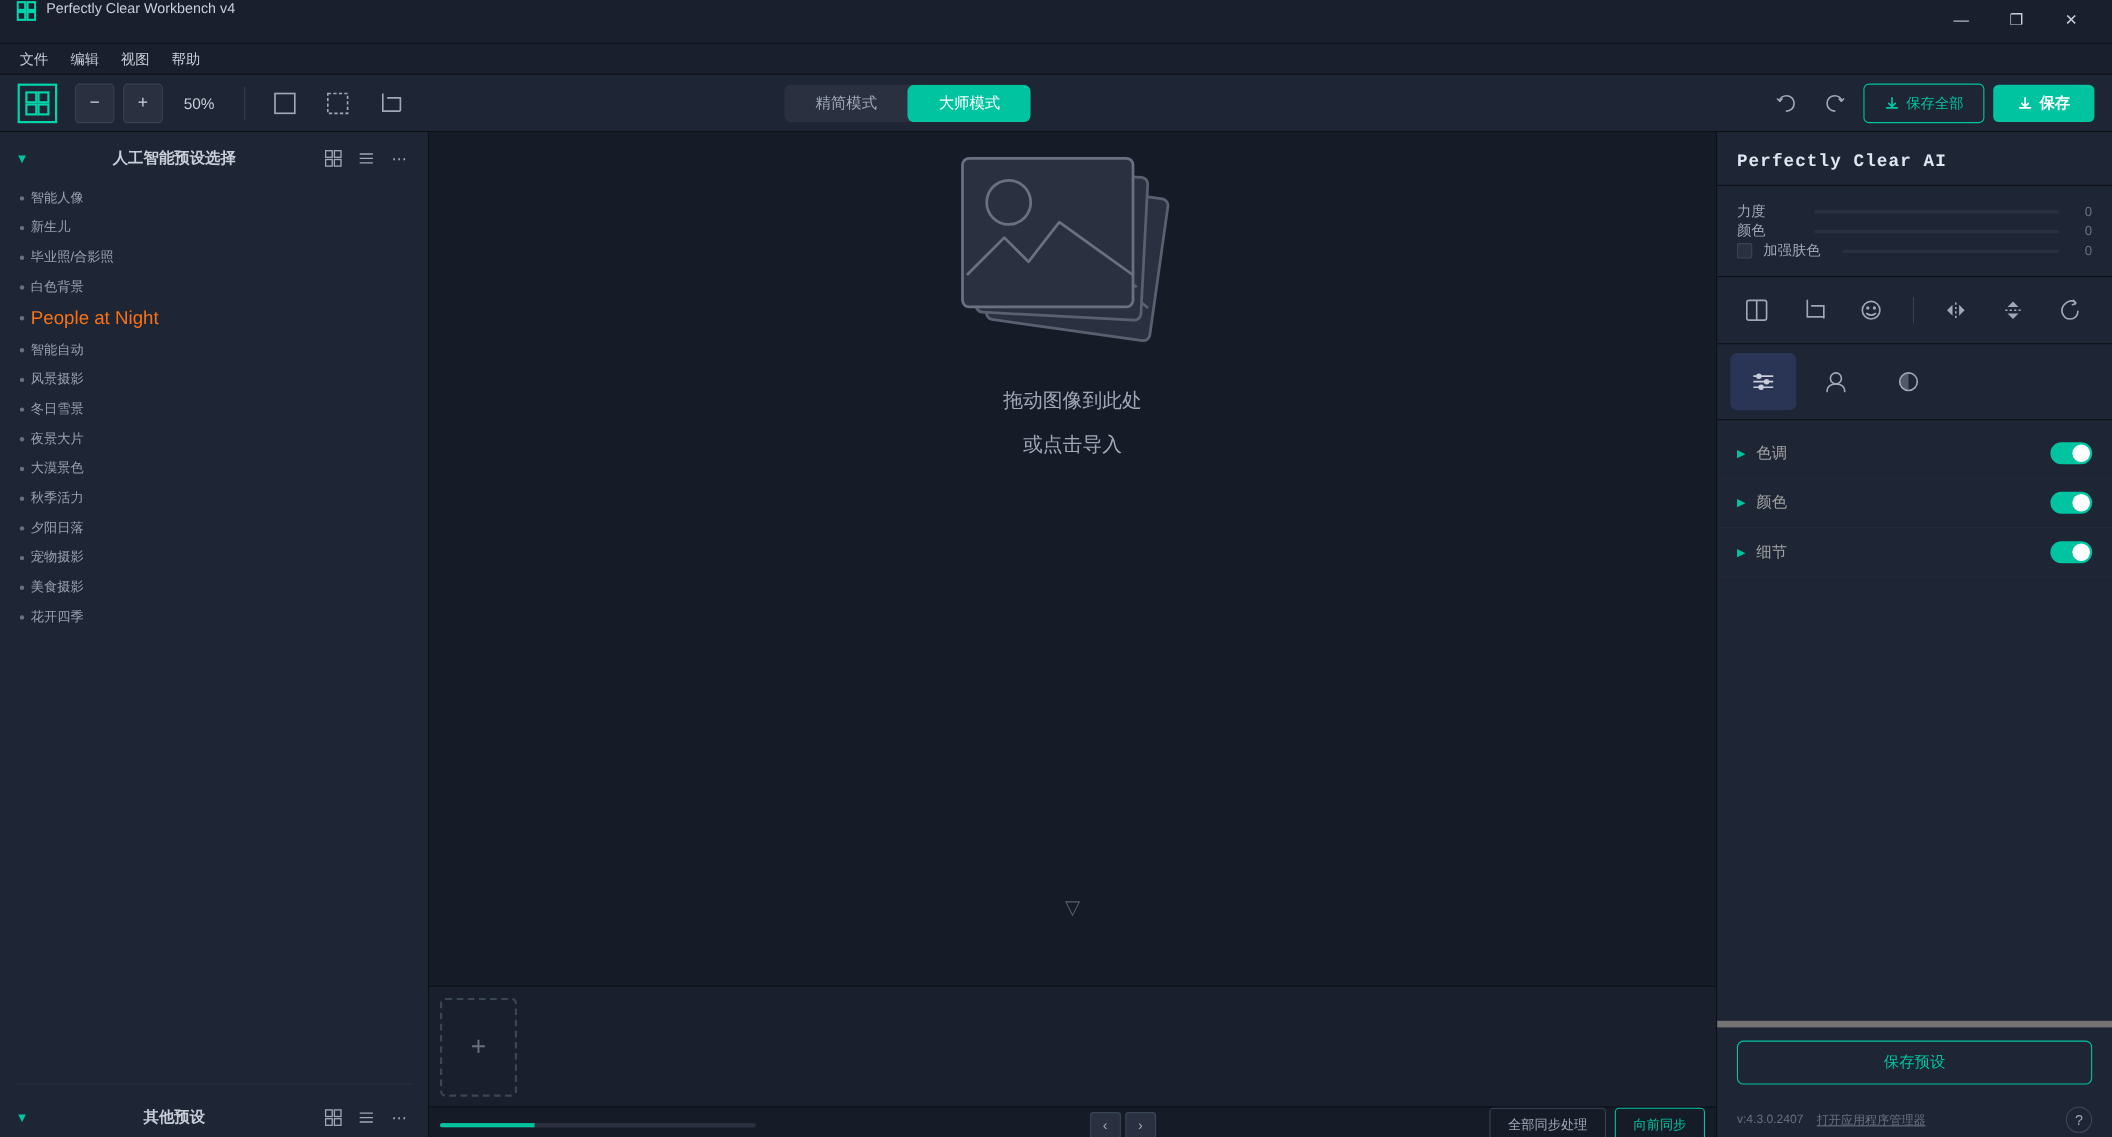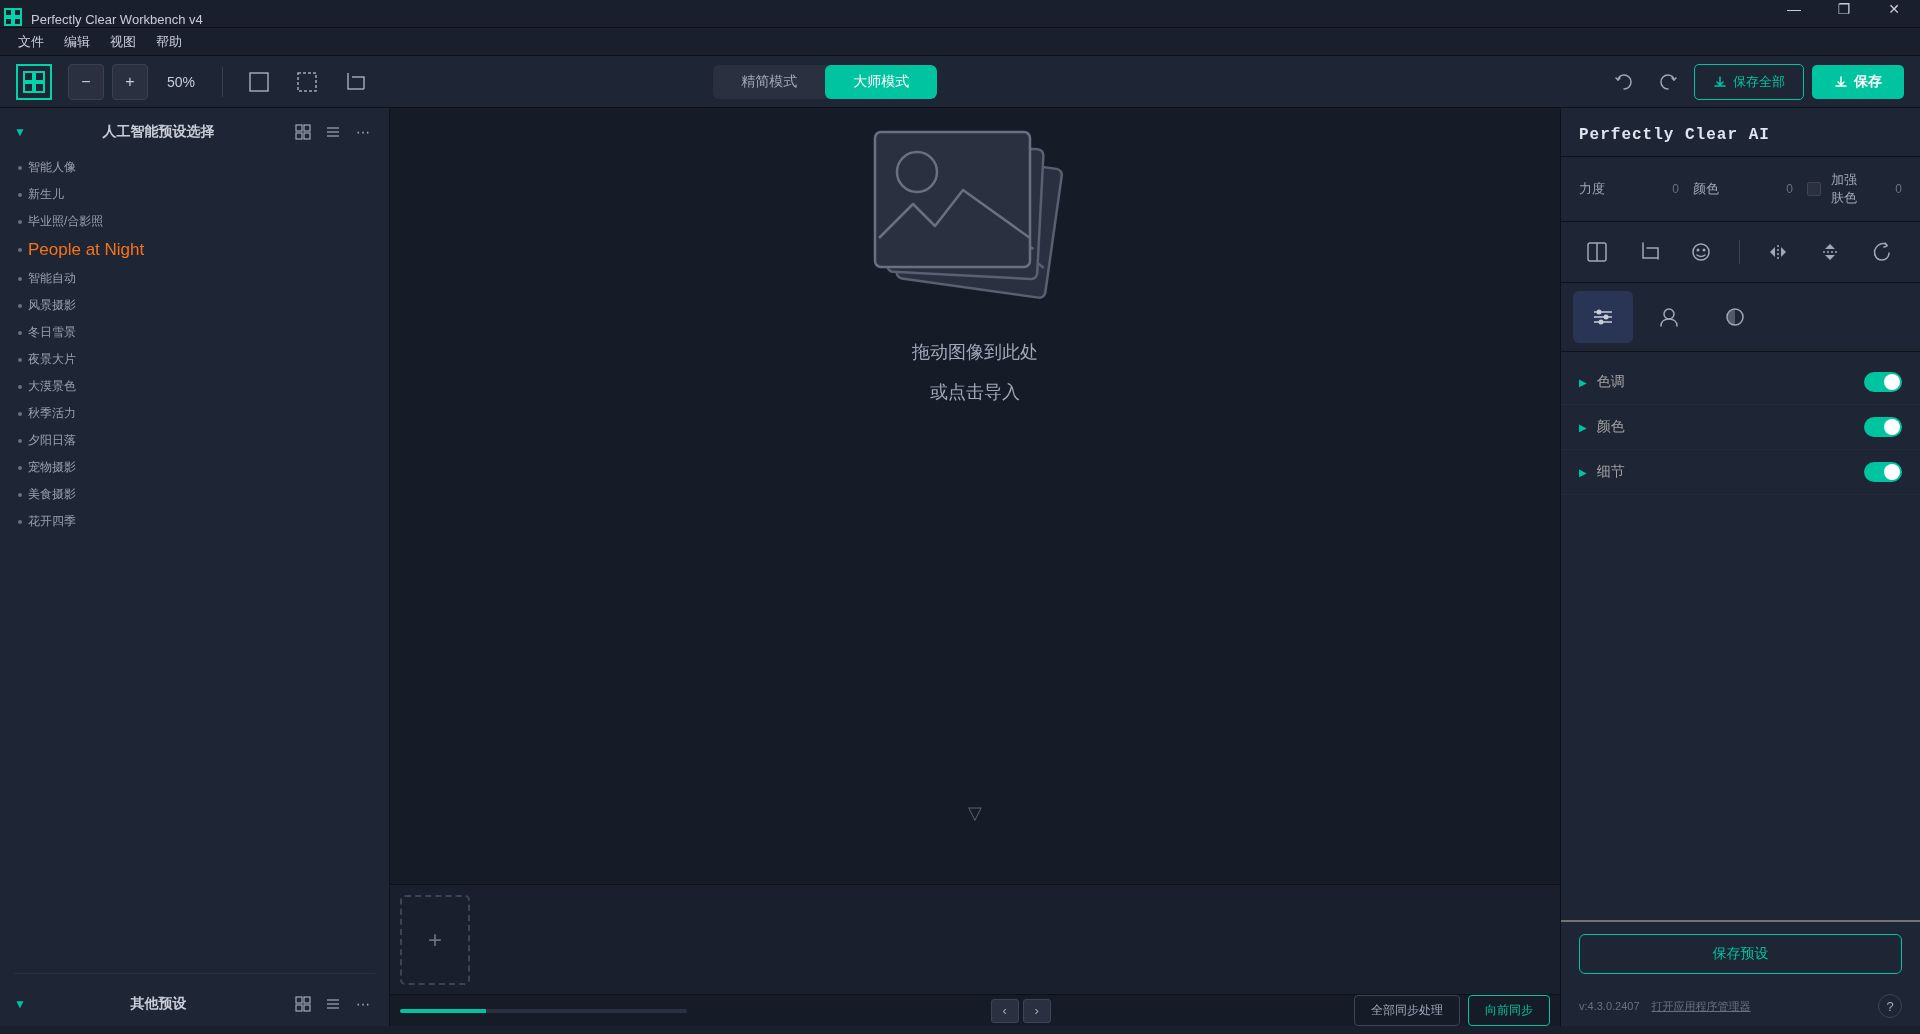--- a/index.html
+++ b/index.html
@@ -9,24 +9,24 @@
       font-family: 'Microsoft YaHei', 'PingFang SC', sans-serif;
       font-size: 13px;
       width: 1920px;
       height: 1034px;
       overflow: hidden;
     }
 
     
     #titlebar {
       background: #1a1f2e;
-      height: 28px;
-      display: flex;
-      align-items: flex-end;
-      padding: 0 3px;
+      height: 40px;
+      display: flex;
+      align-items: flex-start;
+      padding: 0 14px;
       border-bottom: 1px solid #0e1118;
       user-select: none;
     }
     #titlebar .app-icon {
       width: 20px; height: 20px;
       margin-right: 8px;
       display: flex; align-items: center; justify-content: center;
     }
     #titlebar .title-text {
       font-size: 13px;
@@ -370,21 +370,22 @@
       font-size: 16px;
       font-weight: bold;
       color: #e0e6f0;
       letter-spacing: 1px;
       font-family: 'Courier New', monospace;
       border-bottom: 1px solid #0e1118;
     }
     .ai-controls {
       padding: 14px 18px;
       display: flex;
-      gap: 14px;
+      flex-direction: column;
+      gap: 0;
       border-bottom: 1px solid #0e1118;
     }
     .slider-row {
       display: flex;
       align-items: center;
       gap: 10px;
     }
     .slider-label {
       width: 60px;
       font-size: 13px;
@@ -506,21 +507,21 @@
       position: absolute;
       right: 2px; top: 2px;
       width: 16px; height: 16px;
       background: #fff;
       border-radius: 50%;
     }
 
     
     .panel-bottom {
       padding: 12px 18px;
-      border-top: 2px solid #737373;
+      border-top: 6px solid #737373;
     }
     .save-preset-btn {
       width: 100%;
       padding: 10px;
       background: transparent;
       border: 1px solid #00c4a0;
       border-radius: 6px;
       color: #00c4a0;
       cursor: pointer;
       font-size: 14px;
@@ -677,20 +678,24 @@
           <span>智能人像</span>
         </div>
       <div class="preset-item">
           <span class="dot"></span>
           <span>新生儿</span>
         </div>
       <div class="preset-item">
           <span class="dot"></span>
           <span>毕业照/合影照</span>
         </div>
+      <div class="preset-item">
+          <span class="dot"></span>
+          <span>白色背景</span>
+        </div>
       <div class="preset-item special">
           <span class="dot"></span>
           <span>People at Night</span>
         </div>
       <div class="preset-item">
           <span class="dot"></span>
           <span>智能自动</span>
         </div>
       <div class="preset-item">
           <span class="dot"></span>

